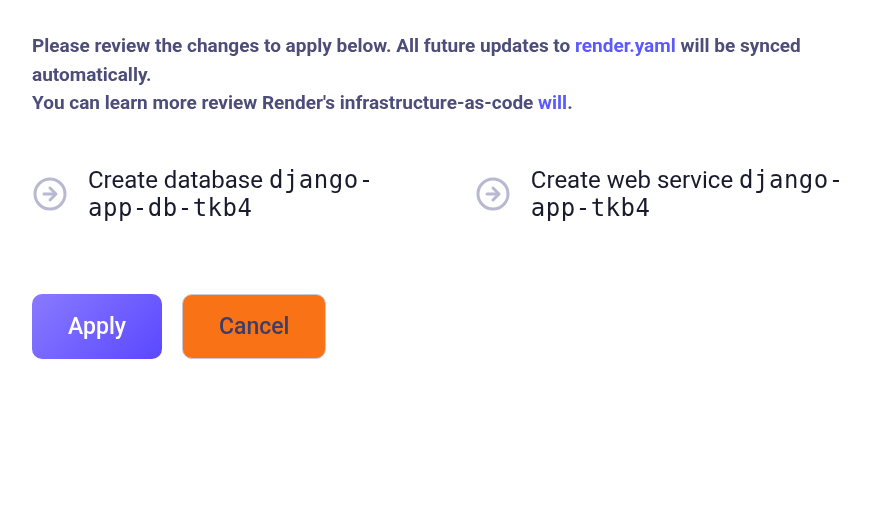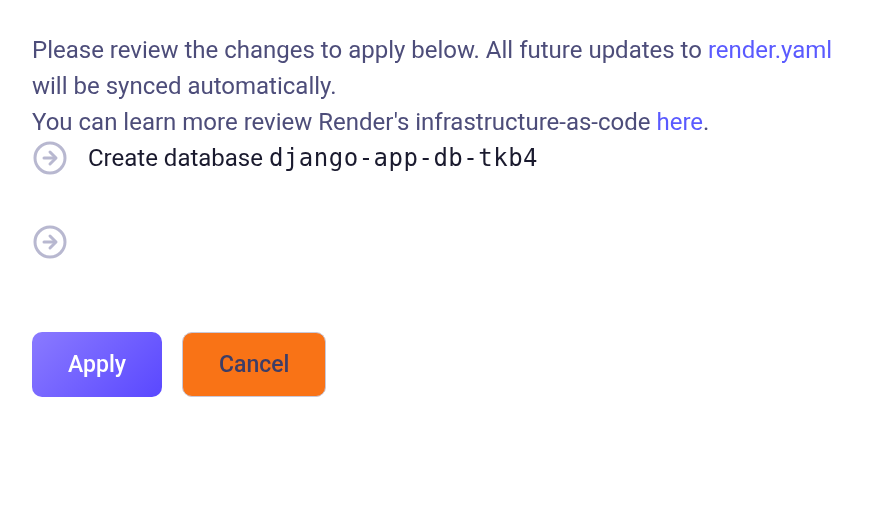--- a/index.html
+++ b/index.html
@@ -9,33 +9,33 @@
     }
     body {
       font-family: -apple-system, BlinkMacSystemFont, "Segoe UI", Roboto, Helvetica, Arial, sans-serif;
       background: #ffffff;
       padding: 32px;
       width: 888px;
       height: 524px;
       color: #3d3d66;
     }
     .intro {
-      font-size: 24px;
+      font-size: 19px;
       line-height: 1.5;
       color: #4d4d7a;
-      font-weight: 400;
+      margin-bottom: 48px;
+      font-weight: 700;
     }
     .intro .link {
       color: #5a5aff;
       text-decoration: none;
       cursor: pointer;
     }
     .change-list {
       display: flex;
-      flex-direction: column;
       gap: 48px;
       margin-bottom: 72px;
     }
     .change-item {
       display: flex;
       align-items: center;
       gap: 20px;
     }
     .change-icon {
       flex-shrink: 0;
@@ -79,21 +79,21 @@
       background: #f97316;
       color: #3d3d66;
       border: 1.5px solid #c8c8d8;
     }
   </style>
 </head>
 <body>
 
 <div class="intro">
   <span>Please review the changes to apply below. All future updates to </span><a class="link">render.yaml</a><span> will be synced automatically.</span><br>
-  <span>You can learn more review Render's infrastructure-as-code </span><a class="link">here</a><span>.</span>
+  <span>You can learn more review Render's infrastructure-as-code </span><a class="link">will</a><span>.</span>
 </div>
 
 <div class="change-list">
   <div class="change-item">
     <span class="change-icon">
       <svg viewBox="0 0 36 36" fill="none" stroke="#b8b8d0" stroke-width="3">
         <circle cx="18" cy="18" r="15"></circle>
         <line x1="12" y1="18" x2="23" y2="18" stroke-linecap="round"></line>
         <polyline points="18,12 24,18 18,24" stroke-linecap="round" stroke-linejoin="round"></polyline>
       </svg>
@@ -103,19 +103,22 @@
     </span>
   </div>
   <div class="change-item">
     <span class="change-icon">
       <svg viewBox="0 0 36 36" fill="none" stroke="#b8b8d0" stroke-width="3">
         <circle cx="18" cy="18" r="15"></circle>
         <line x1="12" y1="18" x2="23" y2="18" stroke-linecap="round"></line>
         <polyline points="18,12 24,18 18,24" stroke-linecap="round" stroke-linejoin="round"></polyline>
       </svg>
     </span>
+    <span class="change-text">
+      <span>Create web service </span><span class="mono">django-app-tkb4</span>
+    </span>
   </div>
 </div>
 
 <div class="button-row">
   <button class="btn btn-primary">Apply</button>
   <button class="btn btn-secondary">Cancel</button>
 </div>
 
 </body></html>

